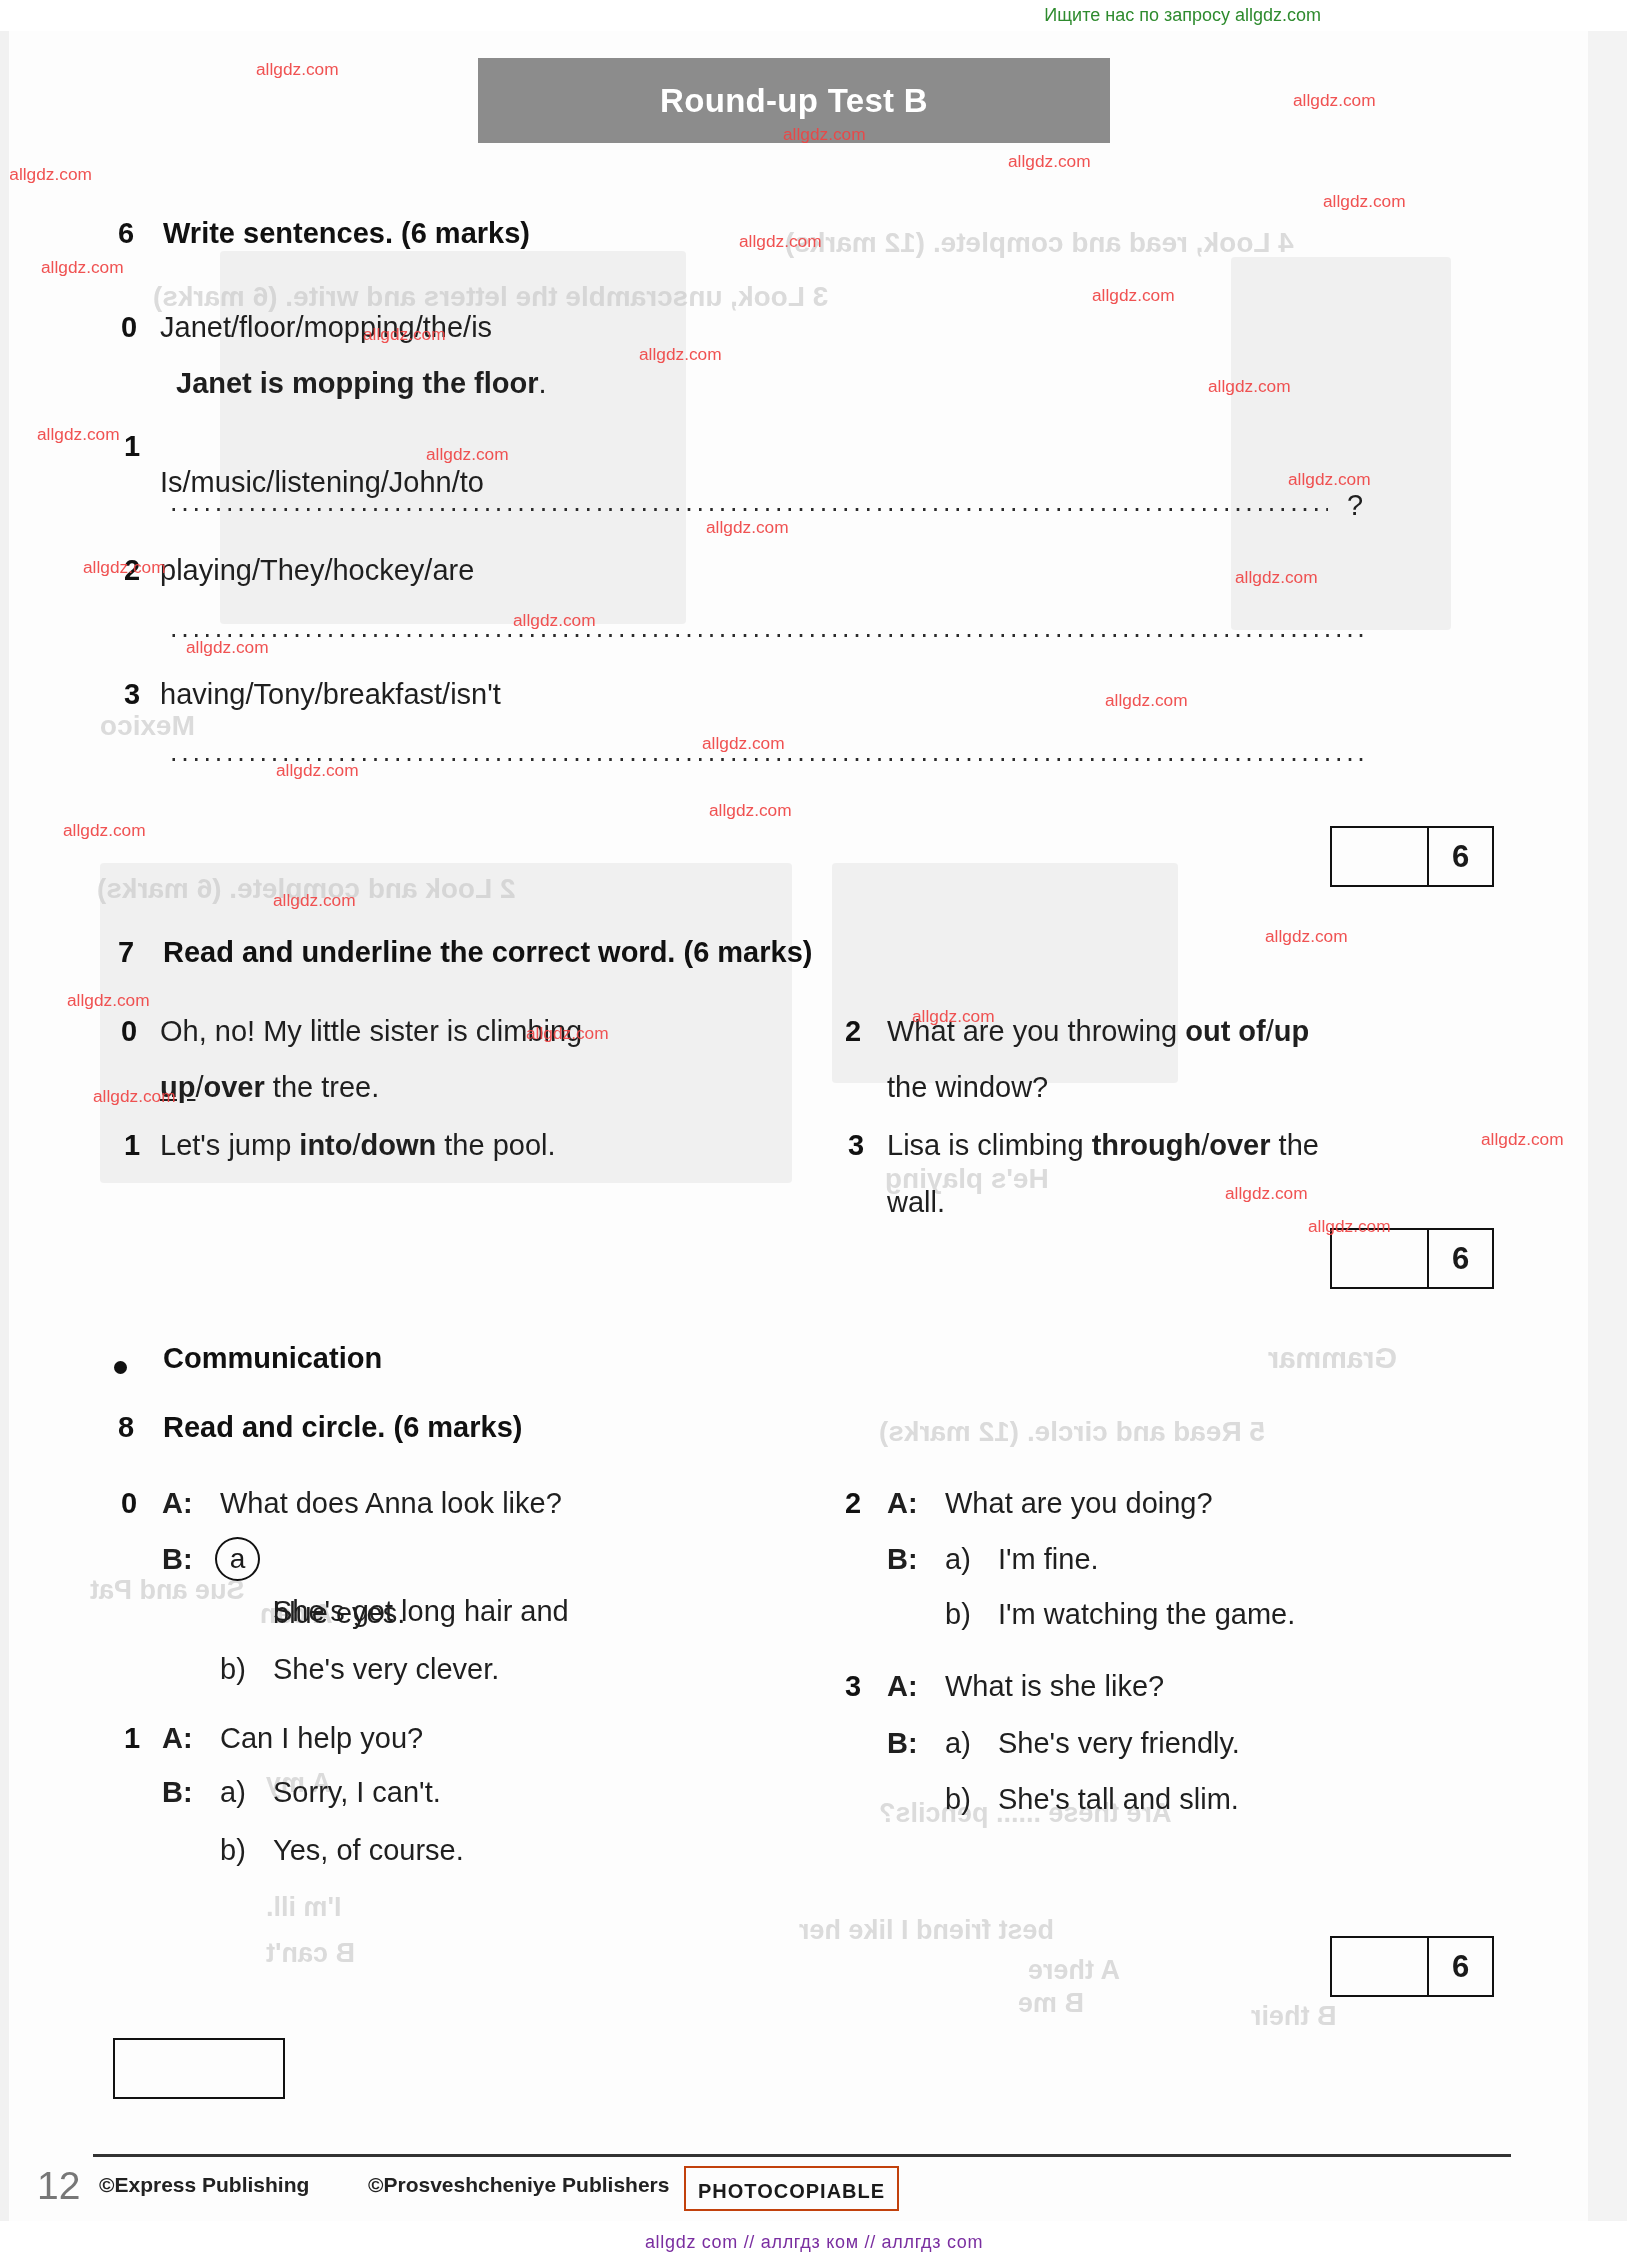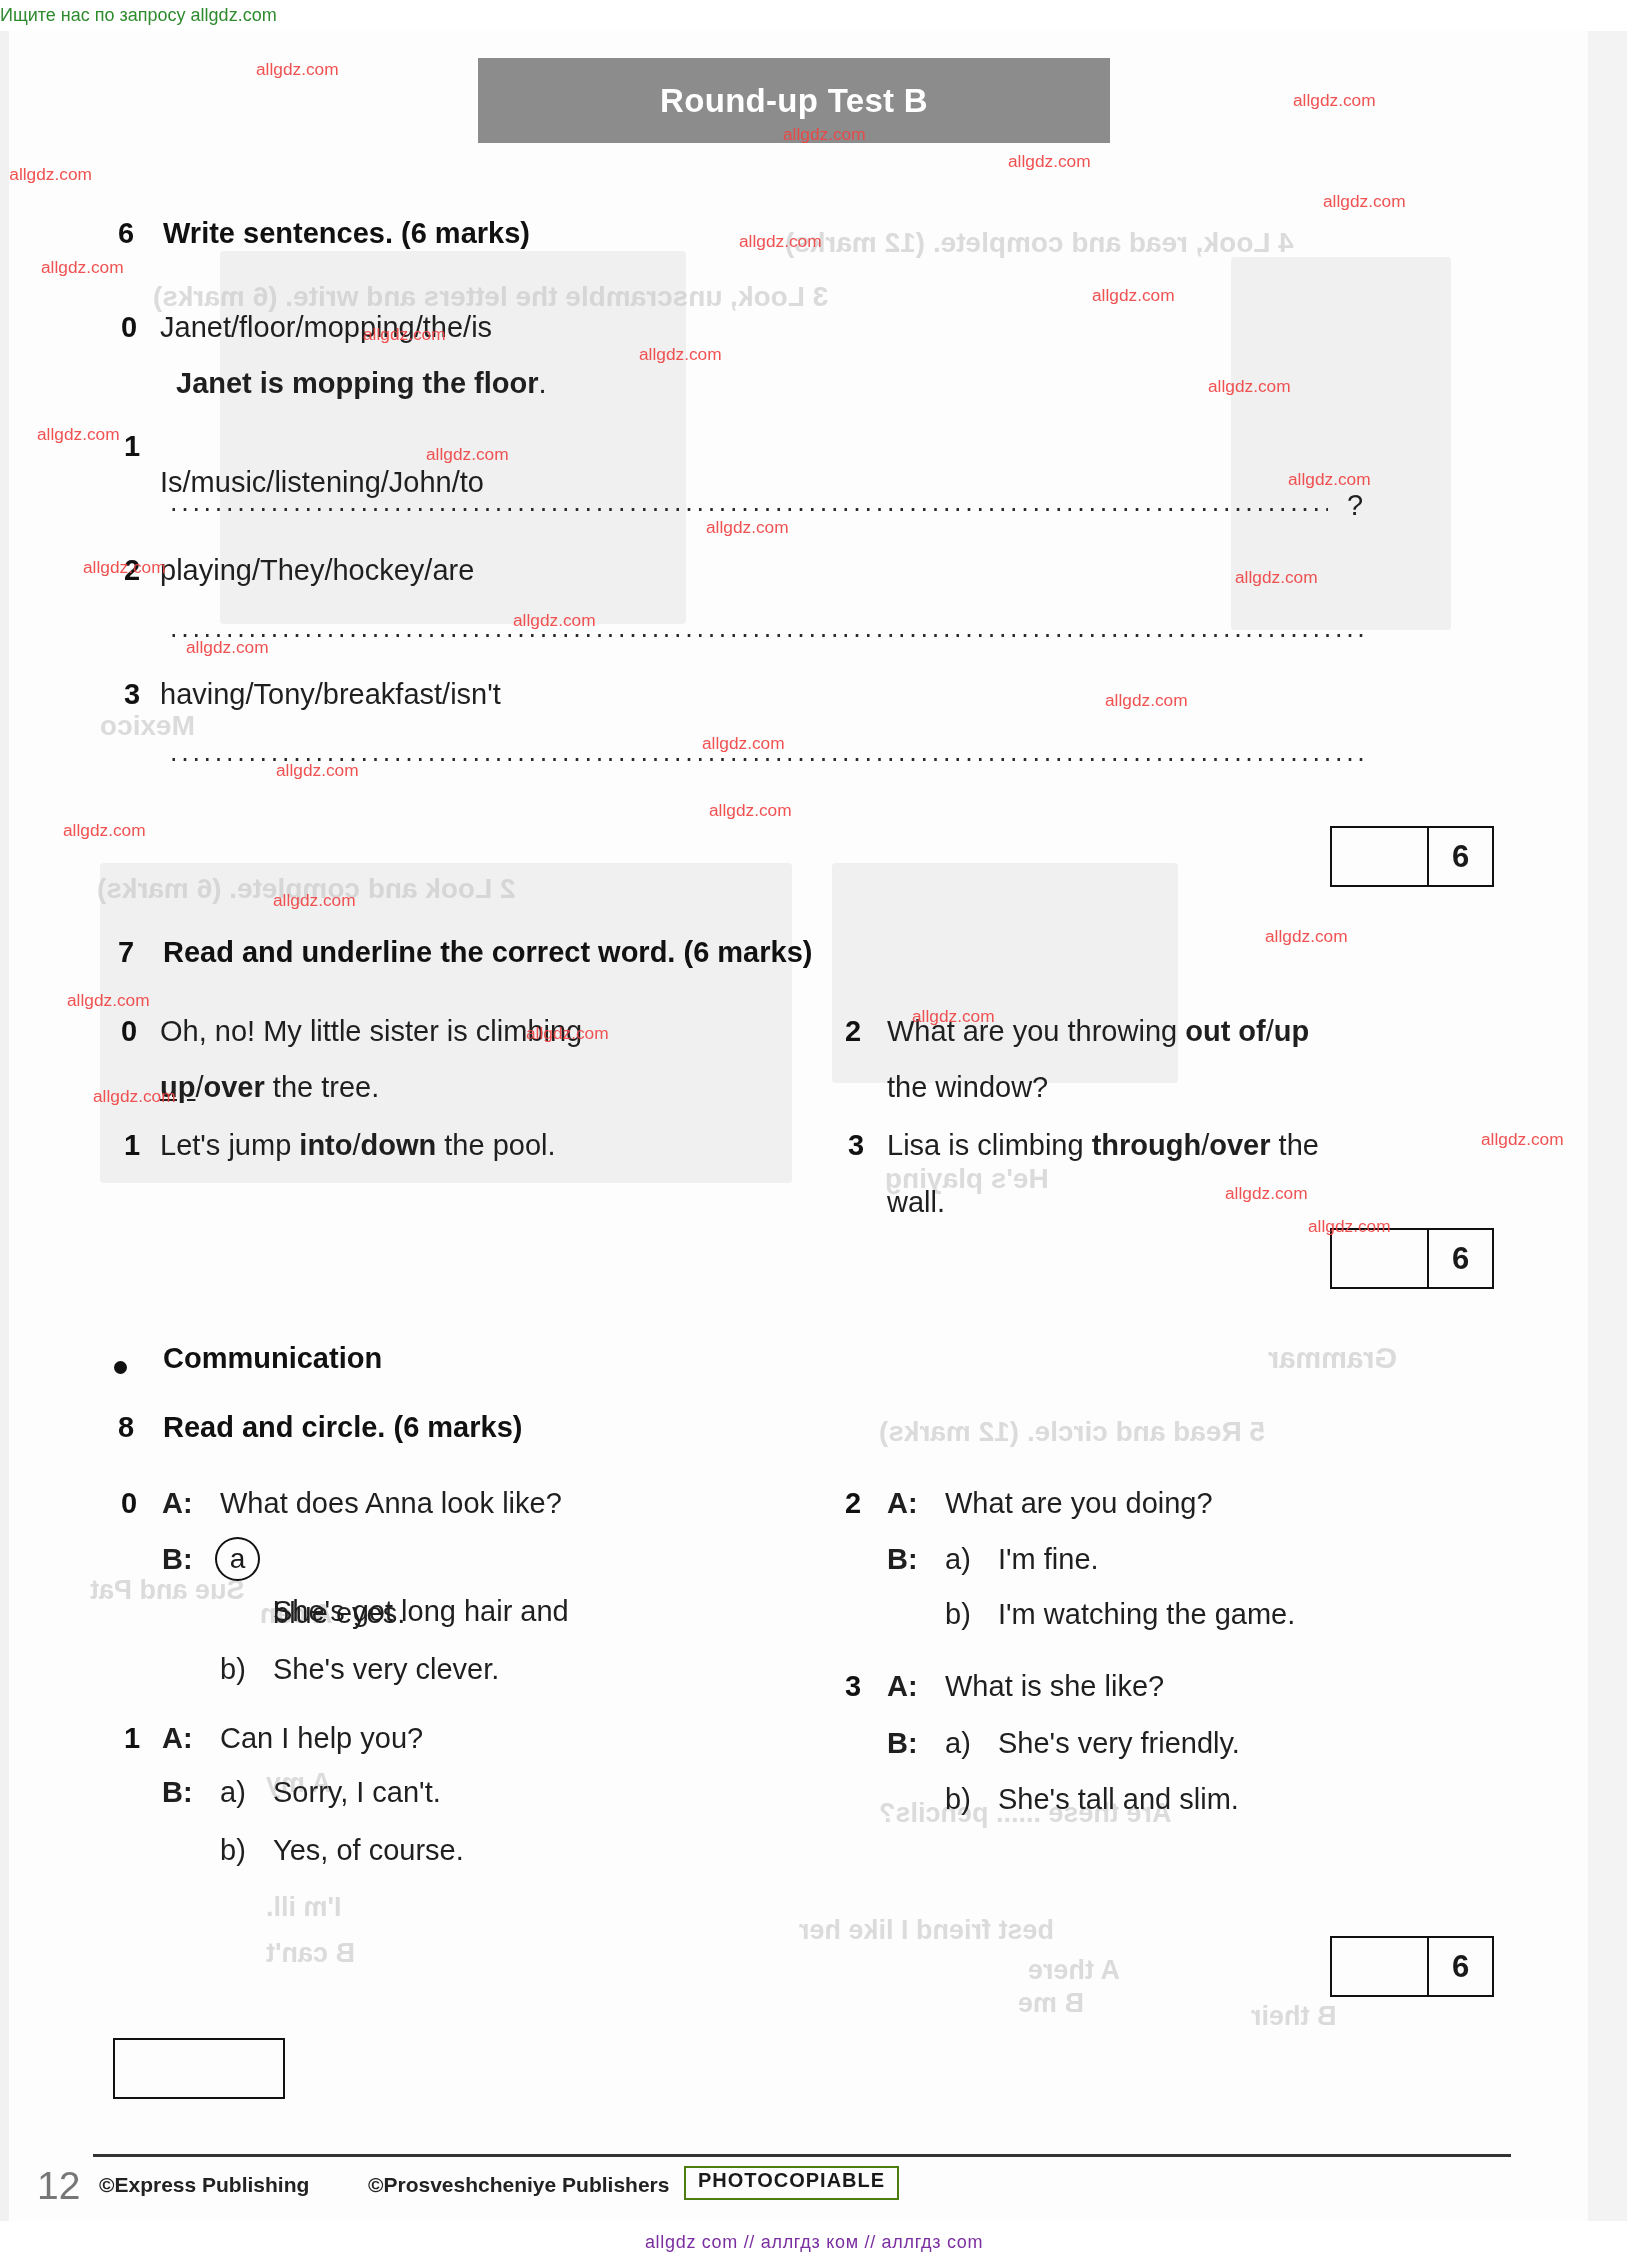--- a/index.html
+++ b/index.html
@@ -16,21 +16,21 @@
     overflow: hidden;
   }
 
   
   .topbar {
     position: absolute;
     top: 0; left: 0;
     width: 1321px;
     height: 31px;
     background: #ffffff;
-    text-align: left;
+    text-align: right;
   }
   .topbar span {
     display: inline-block;
     margin-top: 5.3px;
     font-size: 18px;
     color: #2e8b2e;
     font-family: "Liberation Sans", sans-serif;
   }
 
   .bottombar {
@@ -210,22 +210,22 @@
     top: 2142px;
     font-size: 21px;
     font-weight: bold;
     color: #222;
     white-space: nowrap;
   }
   .photocopiable {
     position: absolute;
     left: 684px;
     top: 2135px;
-    border: 2px solid #4d7c0f;
-    padding: 1px 12px 6px 12px;
+    border: 2px solid #c2410c;
+    padding: 12px 12px 6px 12px;
     font-size: 20px;
     letter-spacing: 1px;
     font-weight: bold;
   }
 
   
   .wm {
     position: absolute;
     font-size: 17.3px;
     color: #ef4444;

